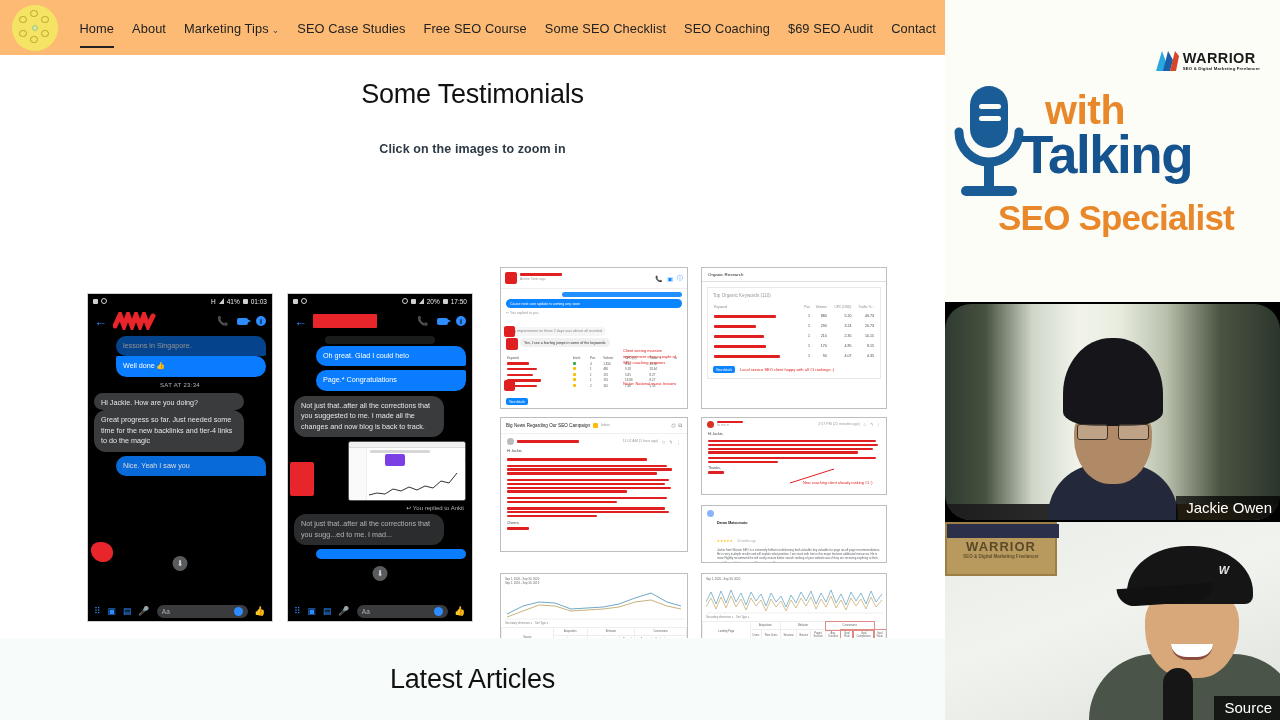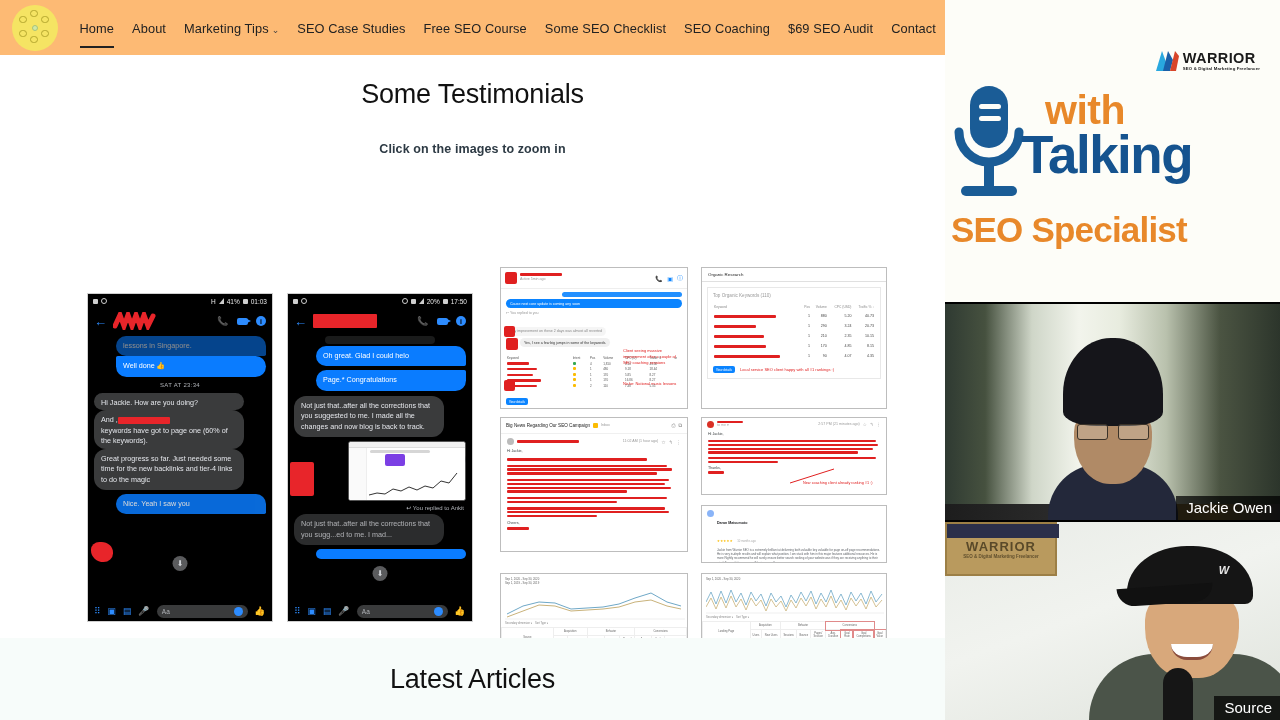--- a/index.html
+++ b/index.html
@@ -227,26 +227,26 @@
   }
   .wl-mark { width:26px; height:22px; position:relative; }
   .wl-text { line-height:1; }
   .wl-name { font-size:14.5px; font-weight:bold; color:#1b1b1b; letter-spacing:.4px; }
   .wl-tag { font-size:4.3px; font-weight:bold; color:#1b1b1b; letter-spacing:.15px; margin-top:2px;}
   #mic { position:absolute; left:8px; top:82px; width:72px; height:125px; }
   #bigtext { position:absolute; left:76px; top:88px; width:260px; }
   #t-talking { font-size:53px; font-weight:bold; color:#15538f; line-height:.92; letter-spacing:-1.5px;}
   #t-with { font-size:41px; font-weight:bold; color:#e8882a; line-height:1; letter-spacing:-.5px; margin-left:24px; margin-top:2px;}
   #t-seo {
-    position:absolute; left:6px; top:212px; width:330px;
-    font-size:35px; font-weight:bold; color:#e8882a; line-height:1; letter-spacing:-.8px;
+    position:absolute; left:6px; top:200px; width:330px;
+    font-size:35px; font-weight:bold; color:#e8882a; line-height:1; letter-spacing:-.8px;text-align:center;
   }
 
   .vid { position:absolute; left:0; width:335px; overflow:hidden; }
-  #vid1 { top:304px; height:216px; }
+  #vid1 { top:304px; height:216px;border-radius:26px; }
   #vid2 { top:522px; height:198px; }
   .vid-name {
     position:absolute; right:0; bottom:0;
     background:rgba(0,0,0,.72); color:#fff; font-size:15px;
     padding:3px 8px 4px 10px;
   }
 
   
   #cam1bg {
     position:absolute; inset:0;
@@ -373,21 +373,20 @@
             <span class="ic-phone">📞</span>
             <span class="ic-vid"></span>
             <span class="ic-info">i</span>
           </span>
         </div>
         <div class="pbody">
           <div class="bub me" style="opacity:.55;margin-bottom:0;border-radius:12px 12px 2px 12px">lessons in Singapore.</div>
           <div class="bub me" style="border-radius:2px 12px 12px 12px">Well done 👍</div>
           <div class="ts">SAT AT 23:34</div>
           <div class="bub them" style="border-radius:12px;padding-bottom:2px;margin-bottom:0">Hi Jackie. How are you doing?</div>
-          <div class="bub them" style="border-radius:12px;padding-top:5px;padding-bottom:2px;margin-bottom:0">And ,<span class="inline-redact" style="width:52px"></span><br>keywords have got to page one (60% of the keywords).</div>
           <div class="bub them" style="border-radius:12px;padding-top:5px">Great progress so far. Just needed some time for the new backlinks and tier-4 links to do the magic</div>
           <div class="blob" style="left:3px;top:208px;width:22px;height:20px"></div>
           <div class="scrolldown" style="top:222px">⬇</div>
           <div class="bub me" style="opacity:.85;border-radius:12px 12px 2px 12px;margin-top:2px">Nice. Yeah I saw you</div>
         </div>
         <div class="pfoot">
           <span class="fic">⠿</span>
           <span class="fic">▣</span>
           <span class="fic">▤</span>
           <span class="fic">🎤</span>

